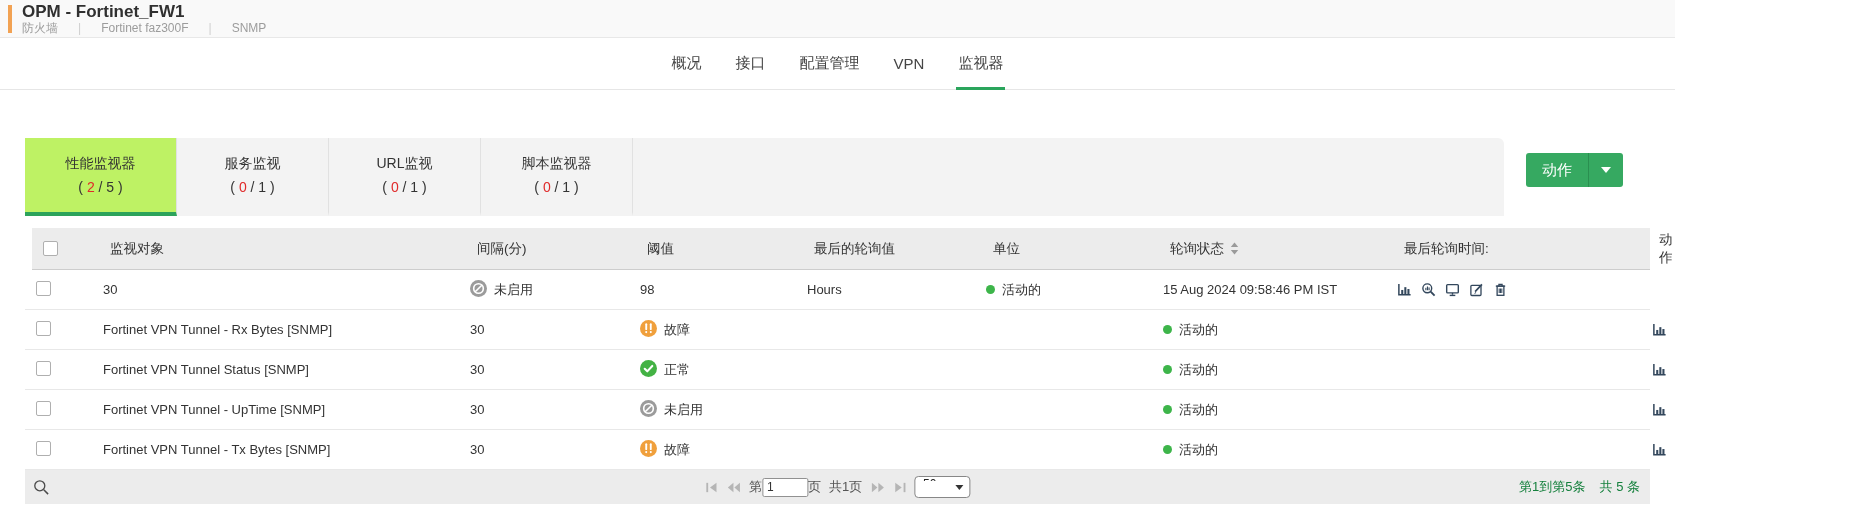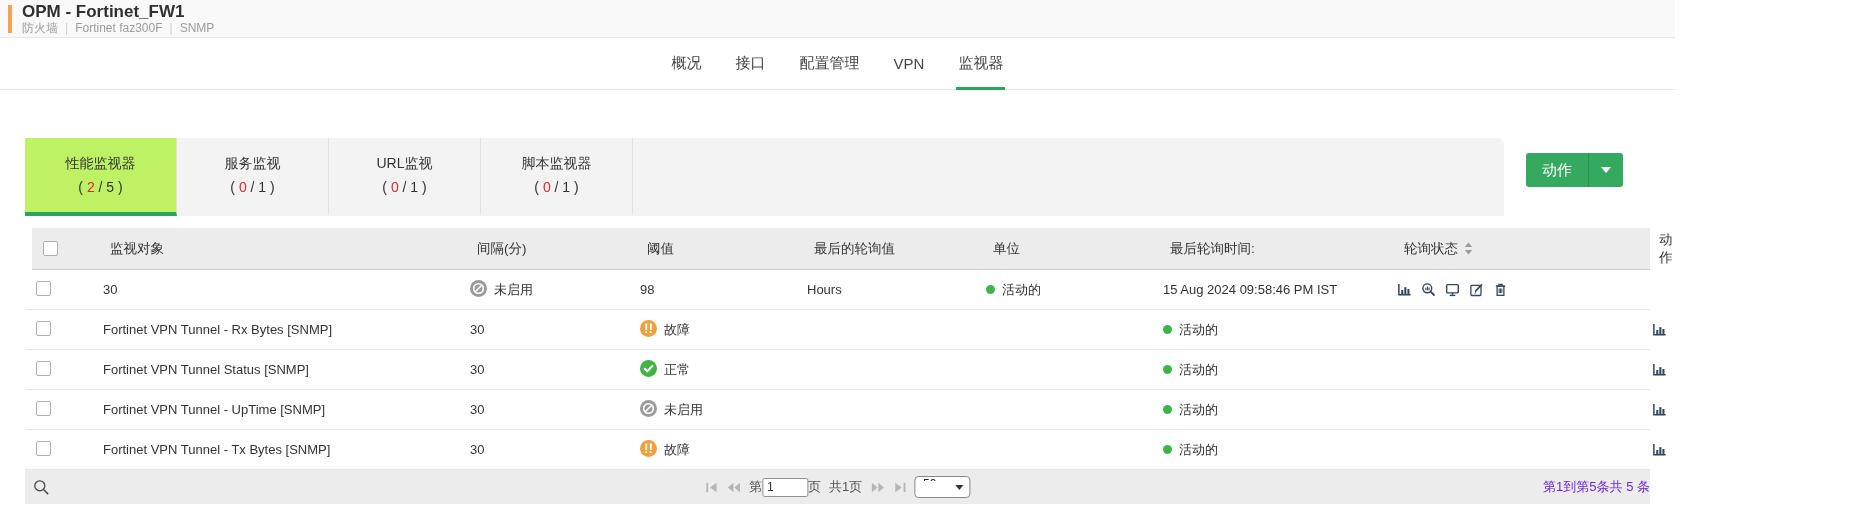--- a/index.html
+++ b/index.html
@@ -3,21 +3,21 @@
 <meta charset="utf-8">
 <style>
   * { box-sizing: border-box; }
   body { margin:0; background:#fff; font-family:"Liberation Sans", sans-serif; }
   .page { width:1675px; height:517px; background:#fff; position:relative; overflow:hidden; }
 
   
   .dev-header { position:relative; height:38px; background:#f9f9f9; border-bottom:1px solid #e8e8e8; padding:2px 0 0 22px; }
   .accent { position:absolute; left:8px; top:5px; width:4px; height:28px; background:#f2a253; }
   .dev-title { margin:0; font-size:17px; font-weight:bold; color:#303030; line-height:19px; }
-  .dev-meta { display:flex; align-items:center; gap:7px; font-size:12px; color:#9c9c9c; line-height:15px; }
+  .dev-meta { display:flex; align-items:center; gap:20px; font-size:12px; color:#9c9c9c; line-height:15px; }
   .metasep { color:#cfcfcf; font-size:12px; }
 
   
   .dev-tabs { height:52px; display:flex; justify-content:center; gap:30px; border-bottom:1px solid #e6e6e6; background:#fff; }
   .dev-tab { display:flex; align-items:center; font-size:15px; color:#454545; position:relative; padding:0 2px; cursor:pointer; }
   .dev-tab.active::after { content:""; position:absolute; left:0; right:0; bottom:-1px; height:3px; background:#2aa55c; }
 
   
   .content { margin:48px 25px 0 25px; }
 
@@ -57,21 +57,21 @@
            font-size:13px; color:#555; }
   .pgbtn { display:inline-flex; cursor:pointer; }
   .pgtext { display:flex; align-items:center; }
   .page-input { width:46px; height:19px; border:1px solid #919191; border-radius:2px; font-size:12px; padding:0 4px;
                 font-family:inherit; color:#333; }
   .selwrap { position:relative; display:inline-flex; }
   .size-select { appearance:none; -webkit-appearance:none; width:56px; height:22px; border:1px solid #878787;
                  border-radius:4px; background:#fff; font-size:12px; padding:0 18px 16px 8px; font-family:inherit; color:#222; }
   .selwrap::after { content:""; position:absolute; right:7px; top:9px; width:0; height:0;
                     border-left:4px solid transparent; border-right:4px solid transparent; border-top:5px solid #333; pointer-events:none; }
-  .summary { margin-left:auto; font-size:13px; color:#6d28d9; display:flex; }
+  .summary { margin-left:auto; margin-right:10px; font-size:13px; color:#15803d; display:flex; gap:14px; }
 </style>
 </head>
 <body>
 
 <div class="page">
 
   <div class="dev-header">
     <div class="accent"></div>
     <h1 class="dev-title">OPM - Fortinet_FW1</h1>
     <div class="dev-meta">
@@ -123,30 +123,30 @@
     <div class="table">
       <div class="trow thead">
         <div class="hcell">
             <input type="checkbox" class="cb" style="">
           </div>
         <div class="hcell">监视对象</div>
         <div class="hcell">间隔(分)</div>
         <div class="hcell">阈值</div>
         <div class="hcell">最后的轮询值</div>
         <div class="hcell">单位</div>
-        <div class="hcell">最后轮询时间:</div>
         <div class="hcell">
             <span>轮询状态</span>
           <span class="sorticon">
             <svg width="9" height="13" viewBox="0 0 9 13" fill="#9a9a9a">
                 <path d="M4.5 0.5 L8.2 5 H0.8 Z"></path>
                 <path d="M4.5 12.5 L8.2 8 H0.8 Z"></path>
               </svg>
           </span>
         </div>
+        <div class="hcell">最后轮询时间:</div>
         <div class="hcell">动作</div>
       </div>
 
       <div class="tbody">
 
         <div class="trow">
           <div><input type="checkbox" class="cb" style=""></div>
           <div>30</div>
           <div class="thr">
             <span><svg width="17" height="17" viewBox="0 0 18 18">

